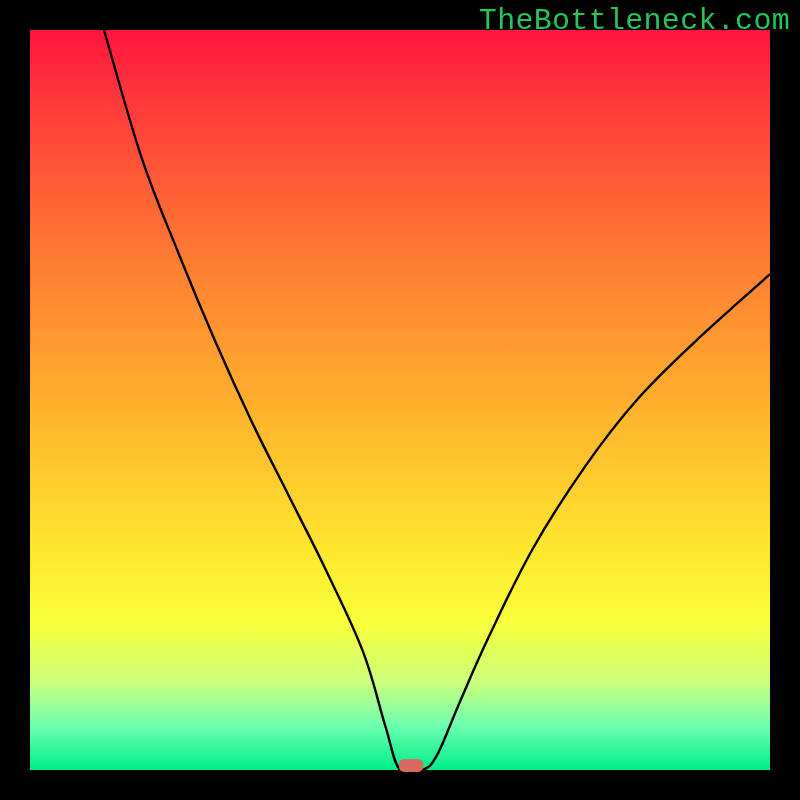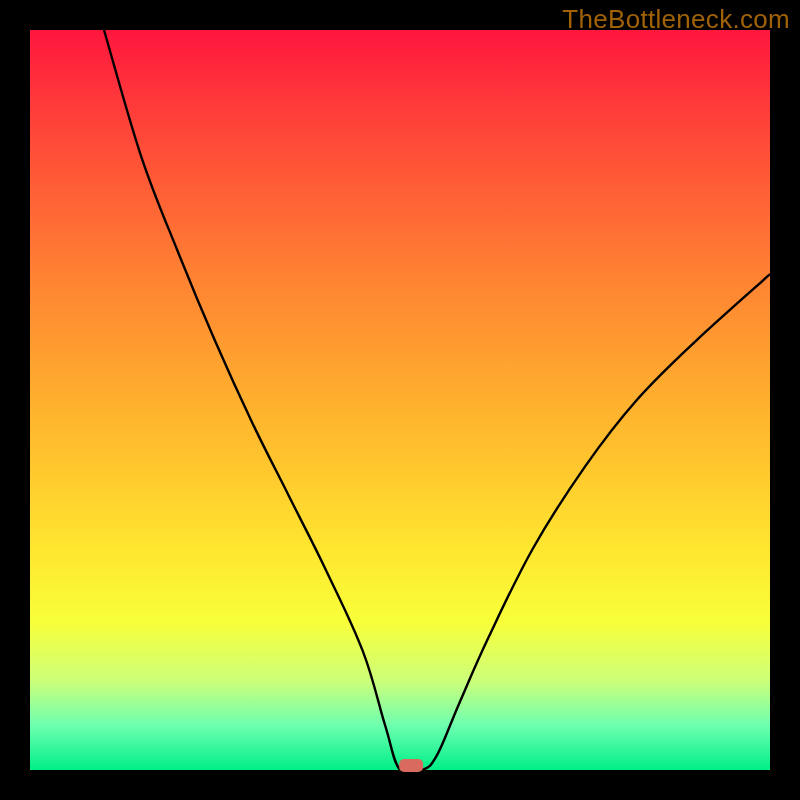--- a/index.html
+++ b/index.html
@@ -14,25 +14,26 @@
   .frame {
     position: relative;
     width: 800px;
     height: 800px;
     background: #000;
   }
   .watermark {
     position: absolute;
     top: 4px;
     right: 10px;
-    color: #a16207;
-    font-size: 26px;
+    color: #22c55e;
+    font-size: 30px;
     font-weight: 500;
     letter-spacing: 0.3px;
     z-index: 5;
+    font-family: Liberation Mono, monospace;
   }
   .plot-area {
     position: absolute;
     left: 30px;
     top: 30px;
     width: 740px;
     height: 740px;
     background: linear-gradient(to bottom,
       #ff163e 0%,
       #ff3a3a 10%,

